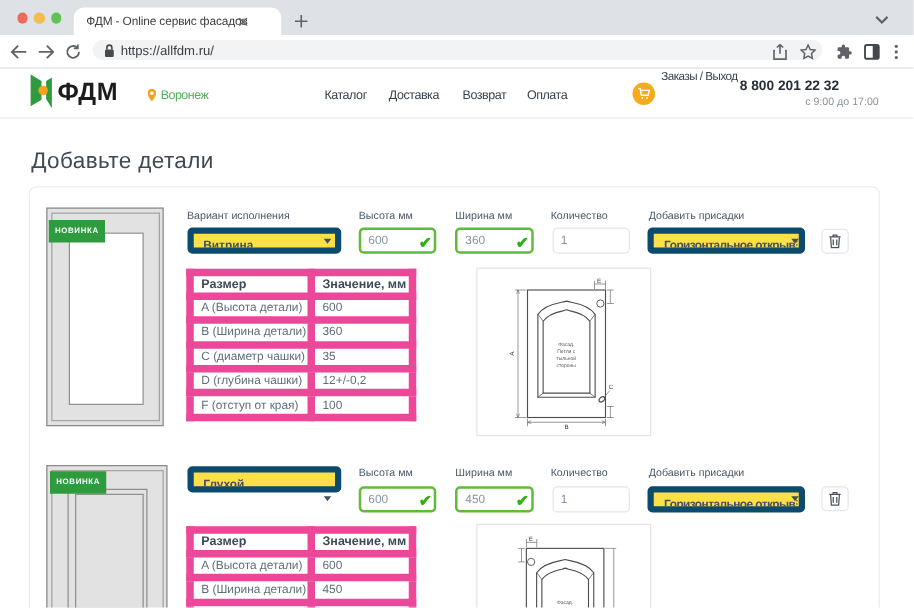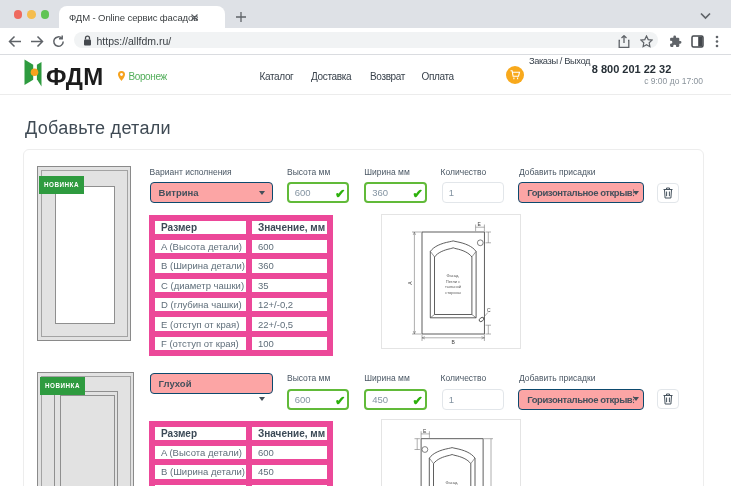--- a/index.html
+++ b/index.html
@@ -8,37 +8,37 @@
 
 #tabbar{left:0;top:0;width:731px;height:28px;background:#dee1e6}
 .dot{width:8.5px;height:8.5px;border-radius:50%;top:10.2px}
 #tab{left:58.5px;top:6px;width:166px;height:22px;background:#fff;border-radius:8px 8px 0 0}
 #tabtitle{left:69px;top:11.8px;font-size:9.5px;letter-spacing:-.1px;color:#3c4043;white-space:nowrap}
 #toolbar{left:0;top:28px;width:731px;height:27px;background:#fff;border-bottom:1px solid #dadce0}
 #omni{left:74.4px;top:31.5px;width:584px;height:16.6px;border-radius:8.3px;background:#f1f3f4}
 #url{left:96.5px;top:34.5px;font-size:10.5px;color:#3b4045}
 
 #sitehead{left:0;top:55px;width:731px;height:39.5px;background:#fff;border-bottom:1px solid #ececec}
-#fdm{left:46px;top:62.5px;font-size:24px;font-weight:bold;color:#1c1c1c;letter-spacing:.5px}
+#fdm{left:46px;top:62.5px;font-size:20px;font-weight:bold;color:#1c1c1c;letter-spacing:.5px}
 #vor{left:128.5px;top:71.3px;font-size:10px;letter-spacing:-.4px;color:#53ae5b}
 .nav{font-size:10px;letter-spacing:-.35px;color:#39424c;top:71.3px}
 #zak{left:529px;top:56px;font-size:9.3px;letter-spacing:-.4px;color:#39424c}
 #phone{left:560px;top:63.2px;width:143px;text-align:center;font-size:11px;font-weight:bold;color:#273037;letter-spacing:0}
 #hours{left:560px;top:75.6px;width:143px;text-align:right;font-size:8.5px;color:#8a939b}
 
 #h1{left:25px;top:118px;font-size:18px;letter-spacing:.3px;font-weight:500;color:#3f4a54}
 #card{left:23px;top:149px;width:681px;height:400px;background:#fff;border:1px solid #ededed;border-radius:6px}
 
 .imgbox{background:#e2e2e2;border:1.5px solid #8a8a8a}
 .inline1{border:1px solid #a3a3a3}
 .winwh{background:#fff;border:1.5px solid #8f8f8f}
 .badge{background:#2e9b3f;color:#fff;font-size:6.3px;font-weight:bold;letter-spacing:.5px;text-align:center}
 
 .lbl{font-size:8.5px;color:#4a5764;white-space:nowrap}
-.sel{background:#fca5a5;border:1px solid #0c4a6e;border-radius:4px;font-size:9.5px;font-weight:bold;color:#44505c;line-height:19px;padding-left:8px;white-space:nowrap;overflow:hidden}
+.sel{background:#fde047;border:5px solid #0c4a6e;border-radius:4px;font-size:9.5px;font-weight:bold;color:#44505c;line-height:19px;padding-left:8px;white-space:nowrap;overflow:hidden}
 .inp{background:#fff;border:2px solid #61ba39;border-radius:4px;font-size:9.5px;color:#8494a2;line-height:17px;padding-left:6px}
 .inpg{background:#fff;border:1px solid #e2e6ea;border-radius:4px;font-size:9.5px;color:#8494a2;line-height:19px;padding-left:6px}
 .chk{color:#2db10c;font-weight:bold;font-size:12.5px}
 .caret{width:0;height:0;border-left:3.5px solid transparent;border-right:3.5px solid transparent;border-top:4px solid #444f59}
 .trash{width:22px;height:20px;border:1px solid #e2e6ea;border-radius:4px;background:#fff}
 
 table.t{border-collapse:collapse;font-size:9.5px;color:#5f6e7a;table-layout:fixed}
 table.t td{border:6px solid #ec4899;height:19.4px;padding:0 0 0 6px;vertical-align:middle;white-space:nowrap}
 table.t tr.h td{font-weight:bold;color:#3c4a57;font-size:10px}
 .drawbox{border:1px solid #e4e4e4;background:#fff}
@@ -169,24 +169,20 @@
         </tr>
 <tr>
           <td>C (диаметр чашки)</td>
           <td>35</td>
         </tr>
 <tr>
           <td>D (глубина чашки)</td>
           <td>12+/-0,2</td>
         </tr>
 <tr>
-          <td>E (отступ от края)</td>
-          <td>22+/-0,5</td>
-        </tr>
-<tr>
           <td>F (отступ от края)</td>
           <td>100</td>
         </tr>
 </tbody>
     </table>
 
 <div class="a drawbox" style="left:381px;top:214px;width:139.5px;height:135px"></div>
 <svg class="a" style="left:381px;top:214px" width="139.5" height="135" viewBox="0 0 139.5 135">
 <g stroke="#4d4d4d" fill="none" stroke-width="0.9">
 <rect x="41" y="18" width="62.4" height="102"></rect>

